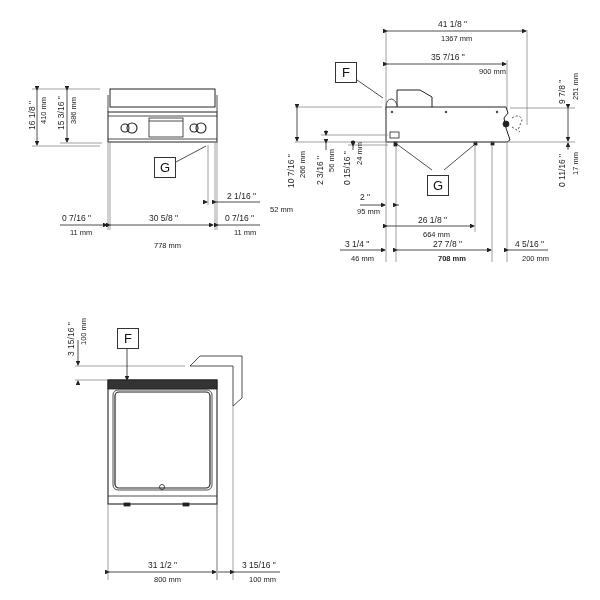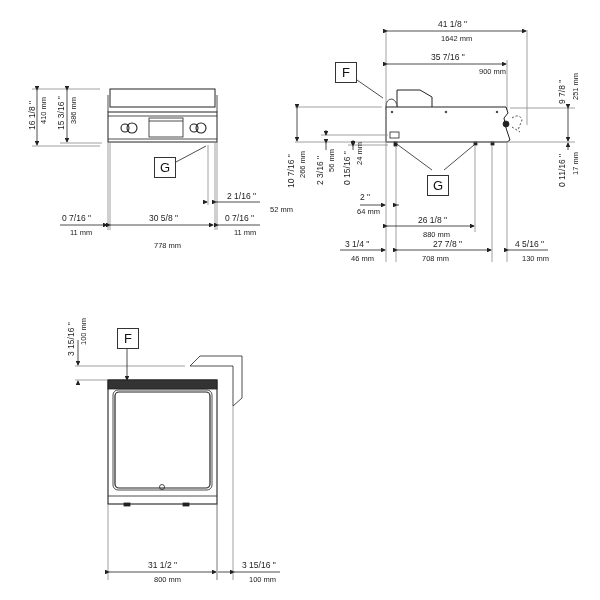--- a/index.html
+++ b/index.html
@@ -159,49 +159,49 @@
 <div class="lbl" style="left:149px; top:214px;">30 5/8 "</div>
 <div class="lbl mm" style="left:154px; top:242px;">778 mm</div>
 <div class="lbl" style="left:227px; top:192px;">2 1/16 "</div>
 <div class="lbl mm" style="left:242px; top:206px;padding-left:28px;">52 mm</div>
 <div class="lbl" style="left:225px; top:214px;">0 7/16 "</div>
 <div class="lbl mm" style="left:234px; top:229px;">11 mm</div>
 
 <div class="callout" style="left:154px; top:157px;">G</div>
 
 <div class="lbl" style="left:438px; top:20px;">41 1/8 "</div>
-<div class="lbl mm" style="left:441px; top:35px;">1642 mm</div>
+<div class="lbl mm" style="left:441px; top:35px;">1367 mm</div>
 <div class="lbl" style="left:431px; top:53px;">35 7/16 "</div>
 <div class="lbl mm" style="left:438px; top:68px;padding-left:41px;">900 mm</div>
 
 <div class="callout" style="left:335px; top:62px;">F</div>
 <div class="callout" style="left:427px; top:175px;">G</div>
 
 <div class="lbl vert" style="left:287px; top:188px;">10 7/16 "</div>
 <div class="lbl vert mm" style="left:299px; top:178px;">266 mm</div>
 <div class="lbl vert" style="left:316px; top:185px;">2 3/16 "</div>
 <div class="lbl vert mm" style="left:328px; top:172px;">56 mm</div>
 <div class="lbl vert" style="left:343px; top:185px;">0 15/16 "</div>
 <div class="lbl vert mm" style="left:356px; top:165px;">24 mm</div>
 
 <div class="lbl vert" style="left:558px; top:104px;">9 7/8 "</div>
 <div class="lbl vert mm" style="left:572px; top:100px;">251 mm</div>
 <div class="lbl vert" style="left:558px; top:187px;">0 11/16 "</div>
 <div class="lbl vert mm" style="left:572px; top:175px;">17 mm</div>
 
 <div class="lbl" style="left:360px; top:193px;">2 "</div>
-<div class="lbl mm" style="left:357px; top:208px;">64 mm</div>
+<div class="lbl mm" style="left:357px; top:208px;">95 mm</div>
 <div class="lbl" style="left:418px; top:216px;">26 1/8 "</div>
-<div class="lbl mm" style="left:423px; top:231px;">880 mm</div>
+<div class="lbl mm" style="left:423px; top:231px;">664 mm</div>
 <div class="lbl" style="left:345px; top:240px;">3 1/4 "</div>
 <div class="lbl mm" style="left:351px; top:255px;">46 mm</div>
 <div class="lbl" style="left:433px; top:240px;">27 7/8 "</div>
-<div class="lbl mm" style="left:422px; top:255px;">708 mm</div>
+<div class="lbl mm" style="left:438px; top:255px;font-weight:bold;">708 mm</div>
 <div class="lbl" style="left:515px; top:240px;">4 5/16 "</div>
-<div class="lbl mm" style="left:522px; top:255px;">130 mm</div>
+<div class="lbl mm" style="left:522px; top:255px;">200 mm</div>
 
 <div class="lbl vert" style="left:67px; top:356px;">3 15/16 "</div>
 <div class="lbl vert mm" style="left:80px; top:345px;">100 mm</div>
 <div class="callout" style="left:117px; top:328px;">F</div>
 
 <div class="lbl" style="left:148px; top:561px;">31 1/2 "</div>
 <div class="lbl mm" style="left:154px; top:576px;">800 mm</div>
 <div class="lbl" style="left:242px; top:561px;">3 15/16 "</div>
 <div class="lbl mm" style="left:249px; top:576px;">100 mm</div>
 

